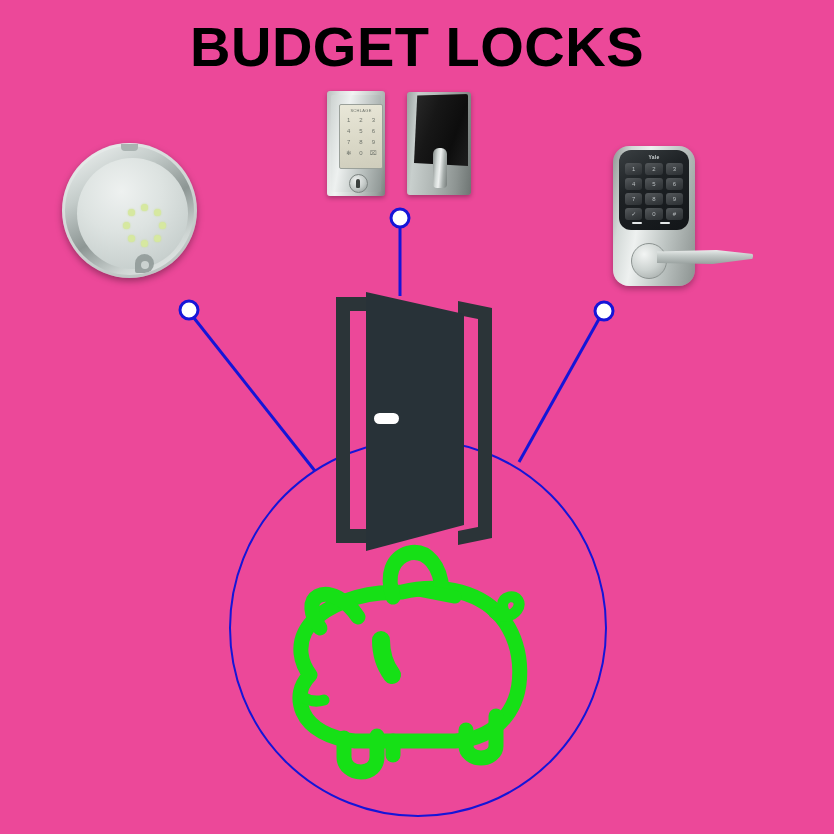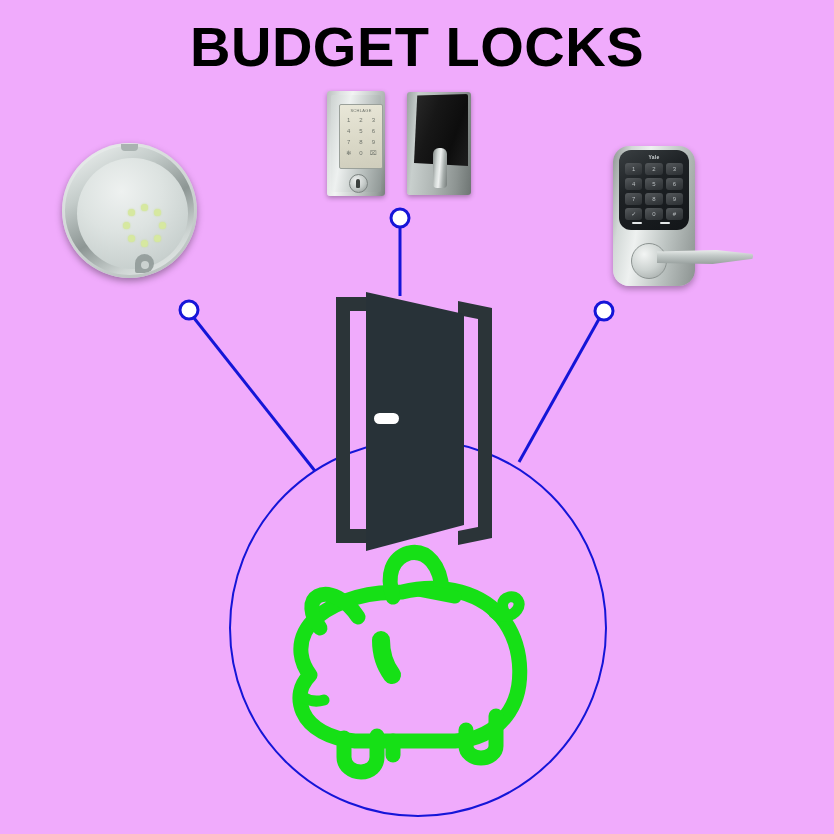--- a/index.html
+++ b/index.html
@@ -8,21 +8,21 @@
     padding: 0;
     background: #ffffff;
   }
   body {
     font-family: "Liberation Sans", sans-serif;
   }
   #canvas {
     position: relative;
     width: 834px;
     height: 834px;
-    background: #f0abfc;
+    background: #ec4899;
     overflow: hidden;
   }
   
   #title {
     position: absolute;
     left: 0;
     top: 16px;
     width: 834px;
     text-align: center;
     font-family: "Liberation Sans", sans-serif;

